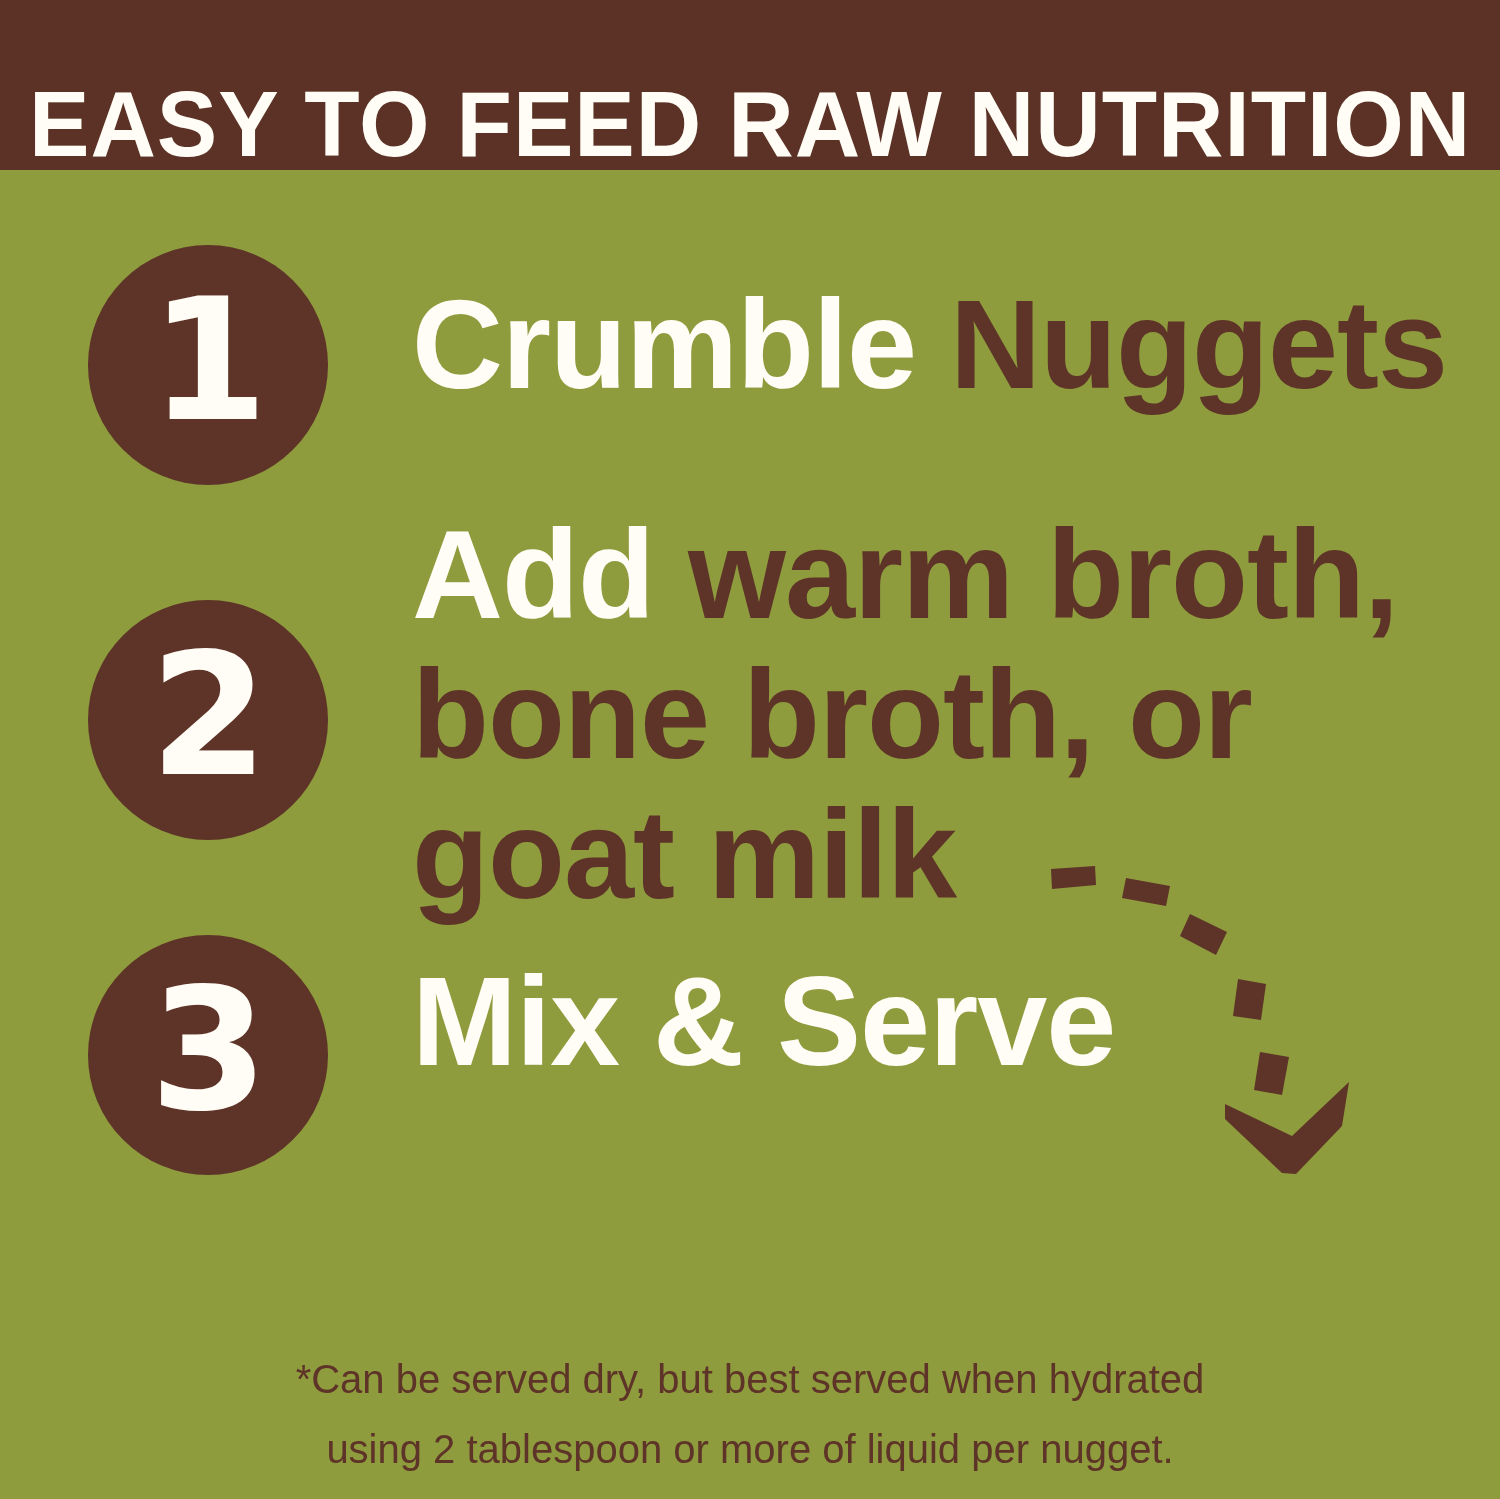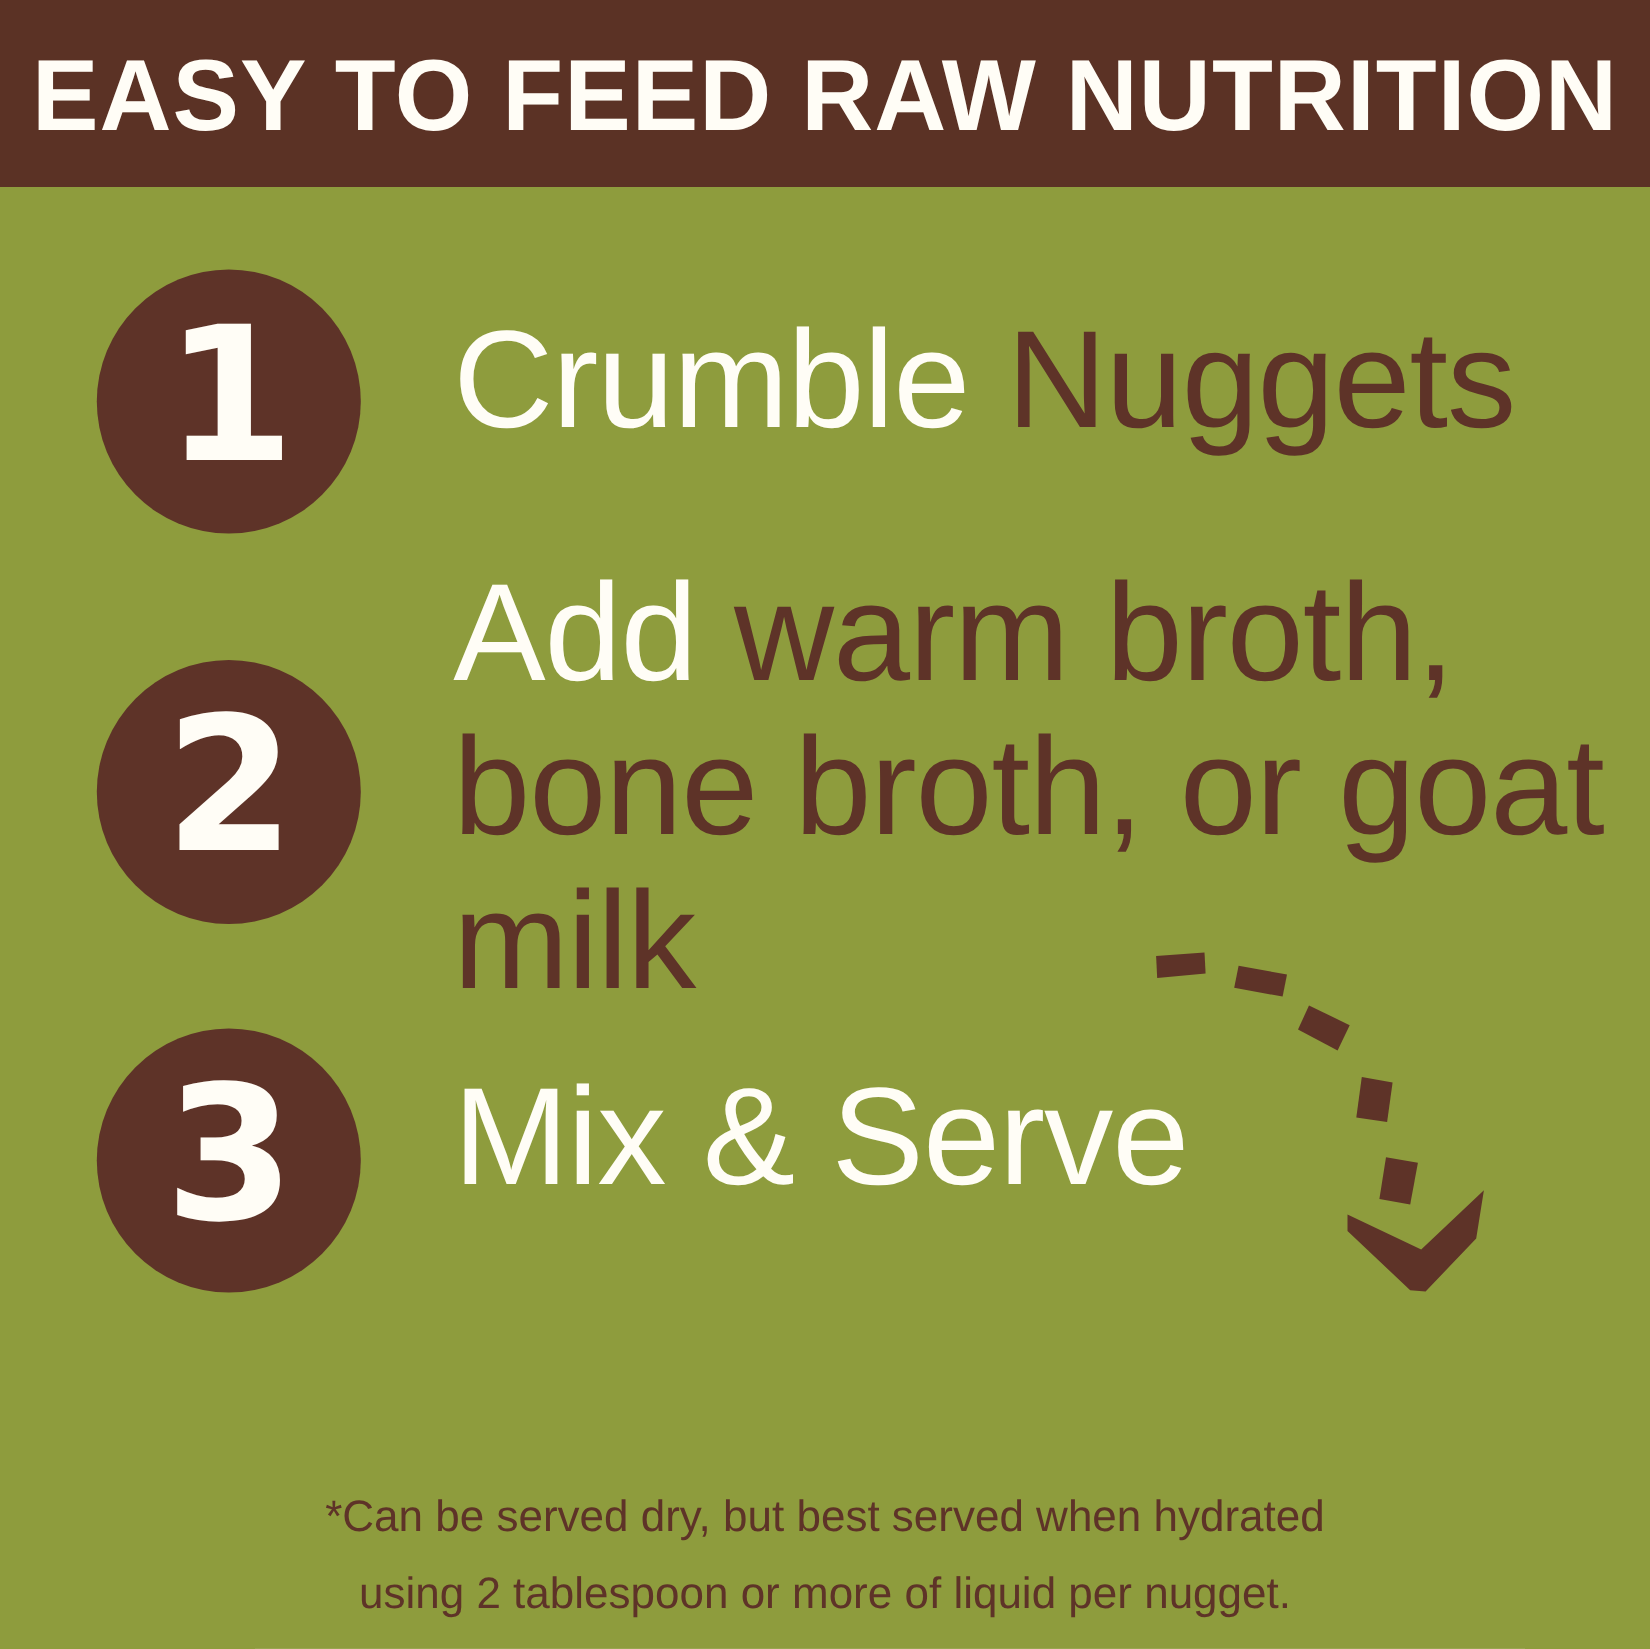--- a/index.html
+++ b/index.html
@@ -19,21 +19,21 @@
 
   
   .header-bar {
     position: absolute;
     left: 0;
     top: 0;
     width: 1500px;
     height: 170px;
     background: #5B3225;
     display: flex;
-    align-items: center;
+    align-items: flex-end;
     justify-content: center;
   }
   .header-title {
     color: #FFFDF6;
     font-family: "Liberation Sans Narrow", "Liberation Sans", sans-serif;
     font-size: 92px;
     font-weight: 700;
     letter-spacing: 1px;
     line-height: 1;
     white-space: nowrap;
@@ -84,27 +84,27 @@
     letter-spacing: -2px;
   }
 
   .step-text {
     position: absolute;
     left: 412px;
     right: 40px;
     color: #5E3328;
     font-family: "Liberation Sans", sans-serif;
     font-size: 126px;
-    font-weight: 400;
+    font-weight: 700;
     line-height: 140px;
     letter-spacing: -1px;
   }
   .step-1 .step-text { top: 30px; }
   .step-2 .step-text { top: -20px; }
-  .step-3 .step-text { top: 28px; }
+  .step-3 .step-text { top: 17px; }
 
   .w { color: #FFFDF6; }
   .b { color: #5E3328; }
 
   
   .arrow-wrap {
     position: absolute;
     left: 1020px;
     top: 840px;
     width: 380px;

